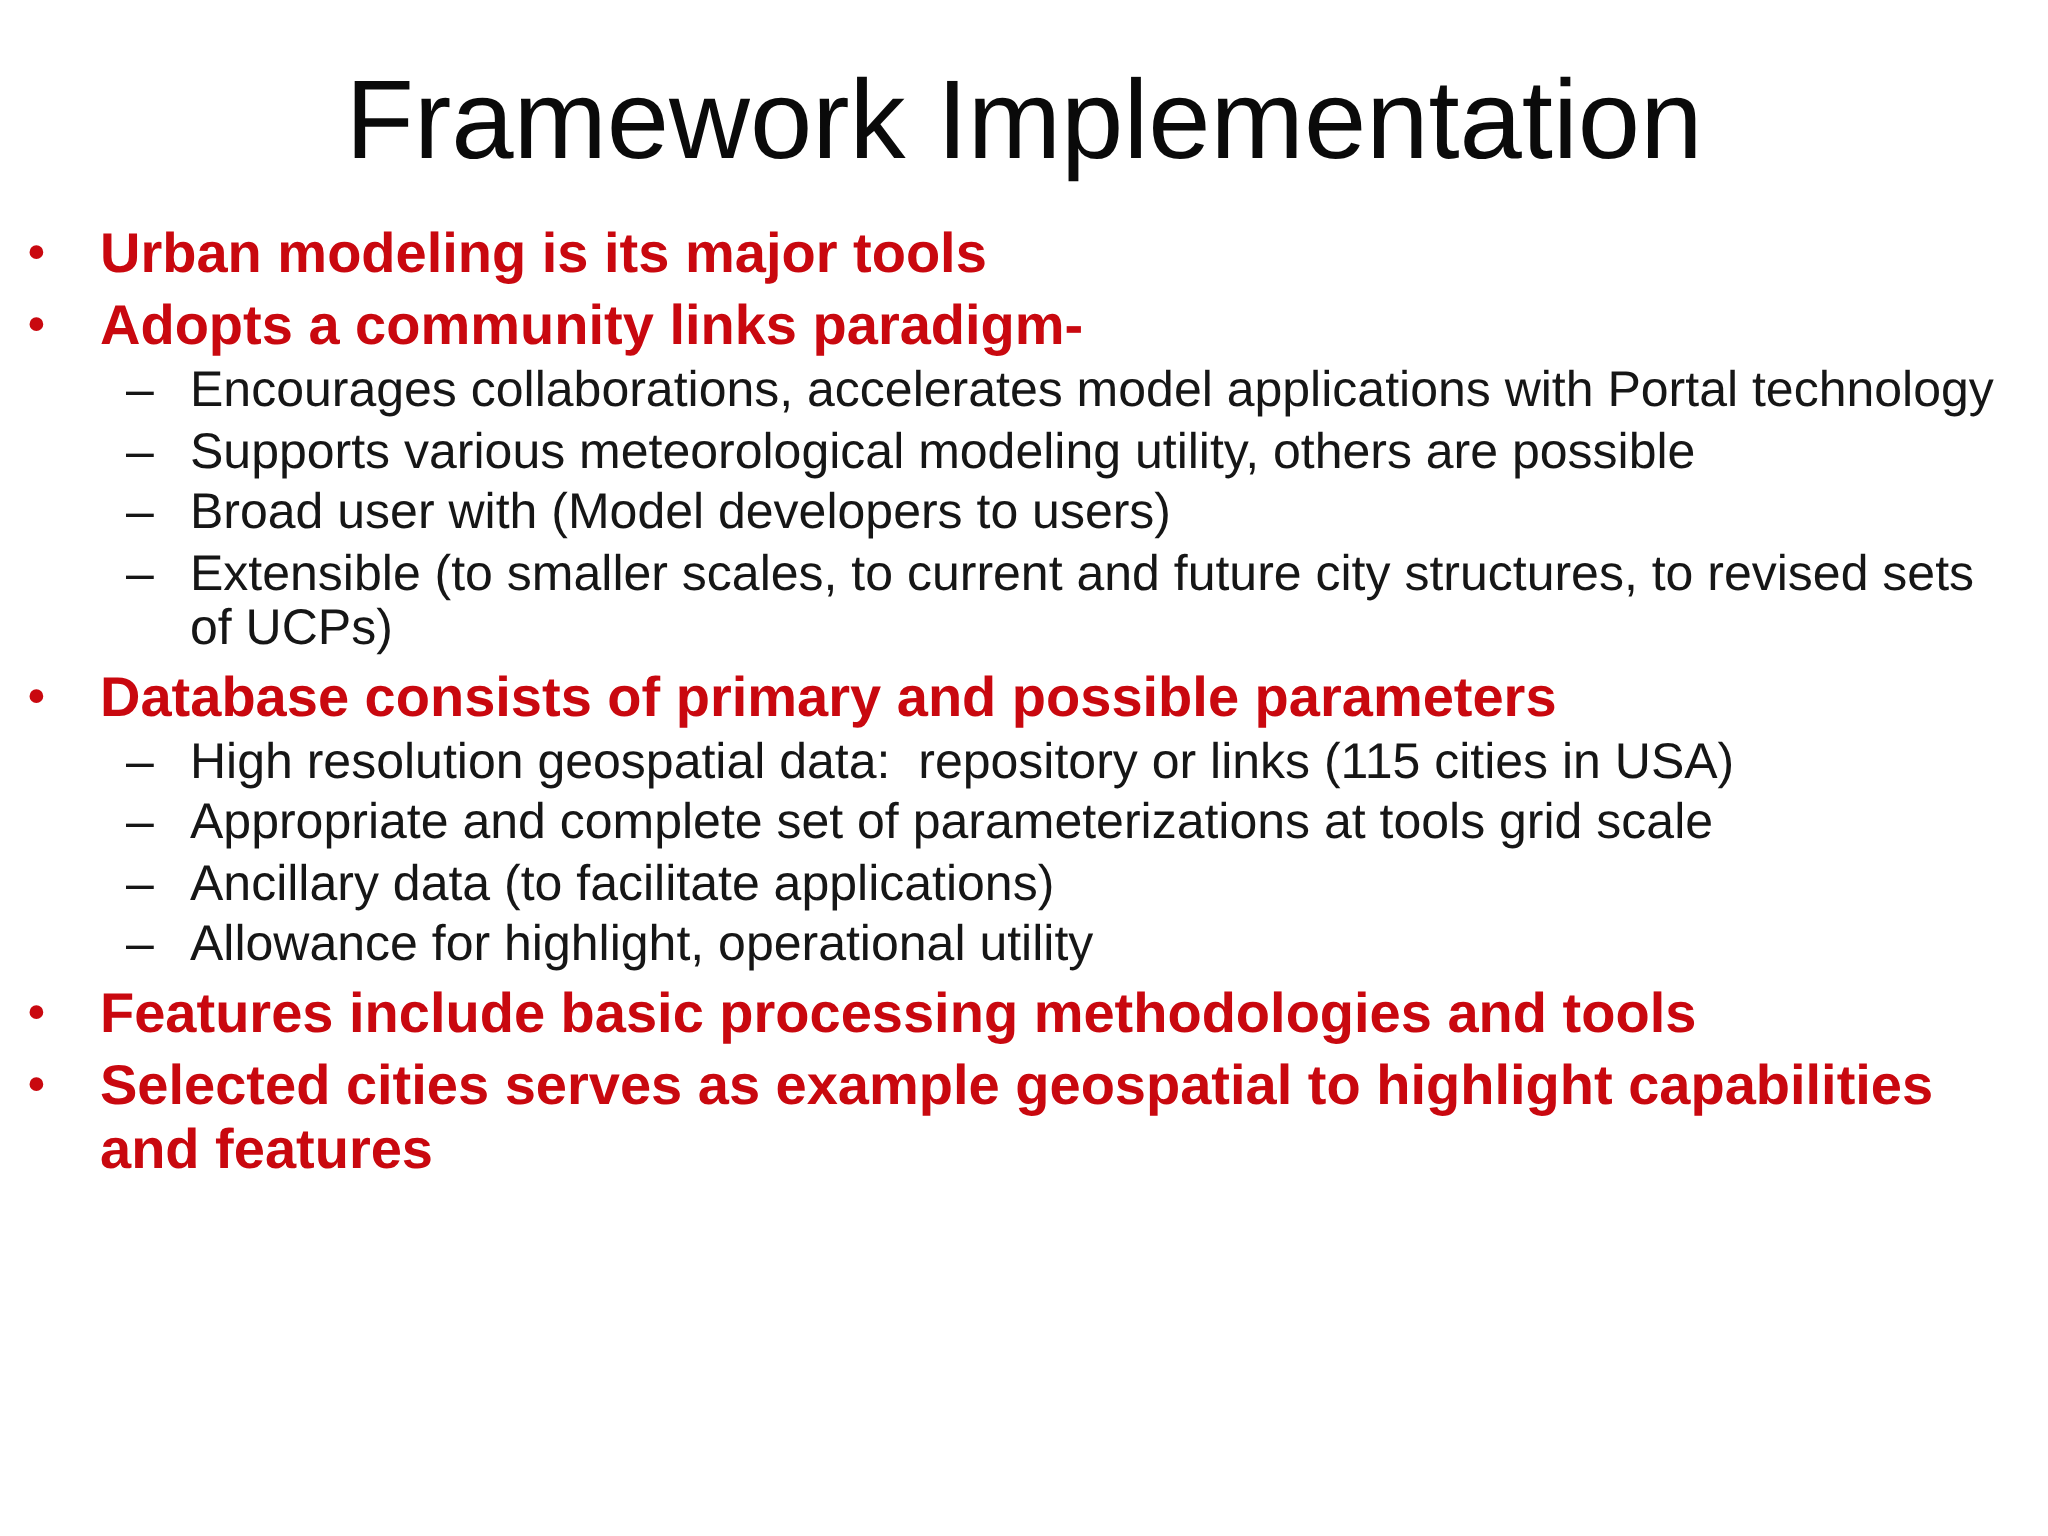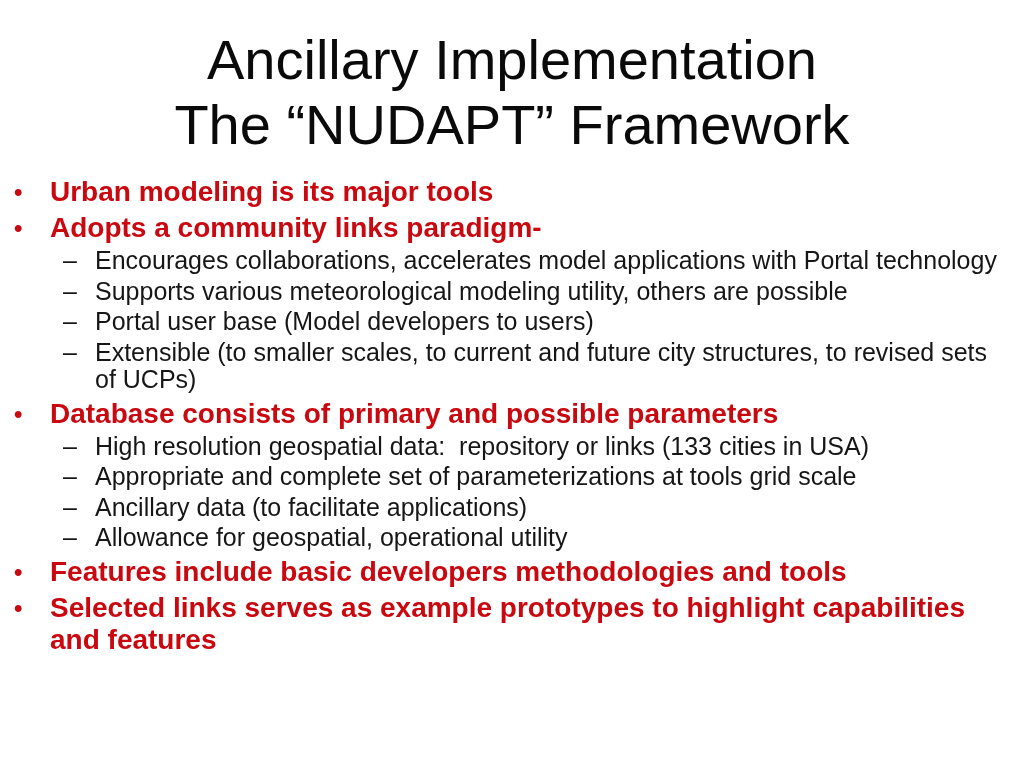--- a/index.html
+++ b/index.html
@@ -70,70 +70,69 @@
   .btext {
     display: block;
     white-space: pre-wrap;
   }
 </style>
 </head>
 <body>
 
 <div class="slide">
   <div class="title">
-    <span class="title-line">Ancillary Implementation</span>
-    <span class="title-line">The “NUDAPT” Framework</span>
+    <span class="title-line">Framework Implementation</span>
   </div>
   <div class="bullets" id="bullets">
       <div class="row l1">
         <span class="marker">•</span>
         <span class="btext">Urban modeling is its major tools</span>
       </div>
       <div class="row l1">
         <span class="marker">•</span>
         <span class="btext">Adopts a community links paradigm-</span>
       </div>
       <div class="row l2">
         <span class="marker">–</span>
         <span class="btext">Encourages collaborations, accelerates model applications with Portal technology</span>
       </div>
       <div class="row l2">
         <span class="marker">–</span>
         <span class="btext">Supports various meteorological modeling utility, others are possible</span>
       </div>
       <div class="row l2">
         <span class="marker">–</span>
-        <span class="btext">Portal user base (Model developers to users)</span>
+        <span class="btext">Broad user with (Model developers to users)</span>
       </div>
       <div class="row l2">
         <span class="marker">–</span>
         <span class="btext">Extensible (to smaller scales, to current and future city structures, to revised sets of UCPs)</span>
       </div>
       <div class="row l1">
         <span class="marker">•</span>
         <span class="btext">Database consists of primary and possible parameters</span>
       </div>
       <div class="row l2">
         <span class="marker">–</span>
-        <span class="btext">High resolution geospatial data:  repository or links (133 cities in USA)</span>
+        <span class="btext">High resolution geospatial data:  repository or links (115 cities in USA)</span>
       </div>
       <div class="row l2">
         <span class="marker">–</span>
         <span class="btext">Appropriate and complete set of parameterizations at tools grid scale</span>
       </div>
       <div class="row l2">
         <span class="marker">–</span>
         <span class="btext">Ancillary data (to facilitate applications)</span>
       </div>
       <div class="row l2">
         <span class="marker">–</span>
-        <span class="btext">Allowance for geospatial, operational utility</span>
+        <span class="btext">Allowance for highlight, operational utility</span>
       </div>
       <div class="row l1">
         <span class="marker">•</span>
-        <span class="btext">Features include basic developers methodologies and tools</span>
+        <span class="btext">Features include basic processing methodologies and tools</span>
       </div>
       <div class="row l1">
         <span class="marker">•</span>
-        <span class="btext">Selected links serves as example prototypes to highlight capabilities and features</span>
+        <span class="btext">Selected cities serves as example geospatial to highlight capabilities and features</span>
       </div>
     </div>
 </div>
 
 </body></html>

